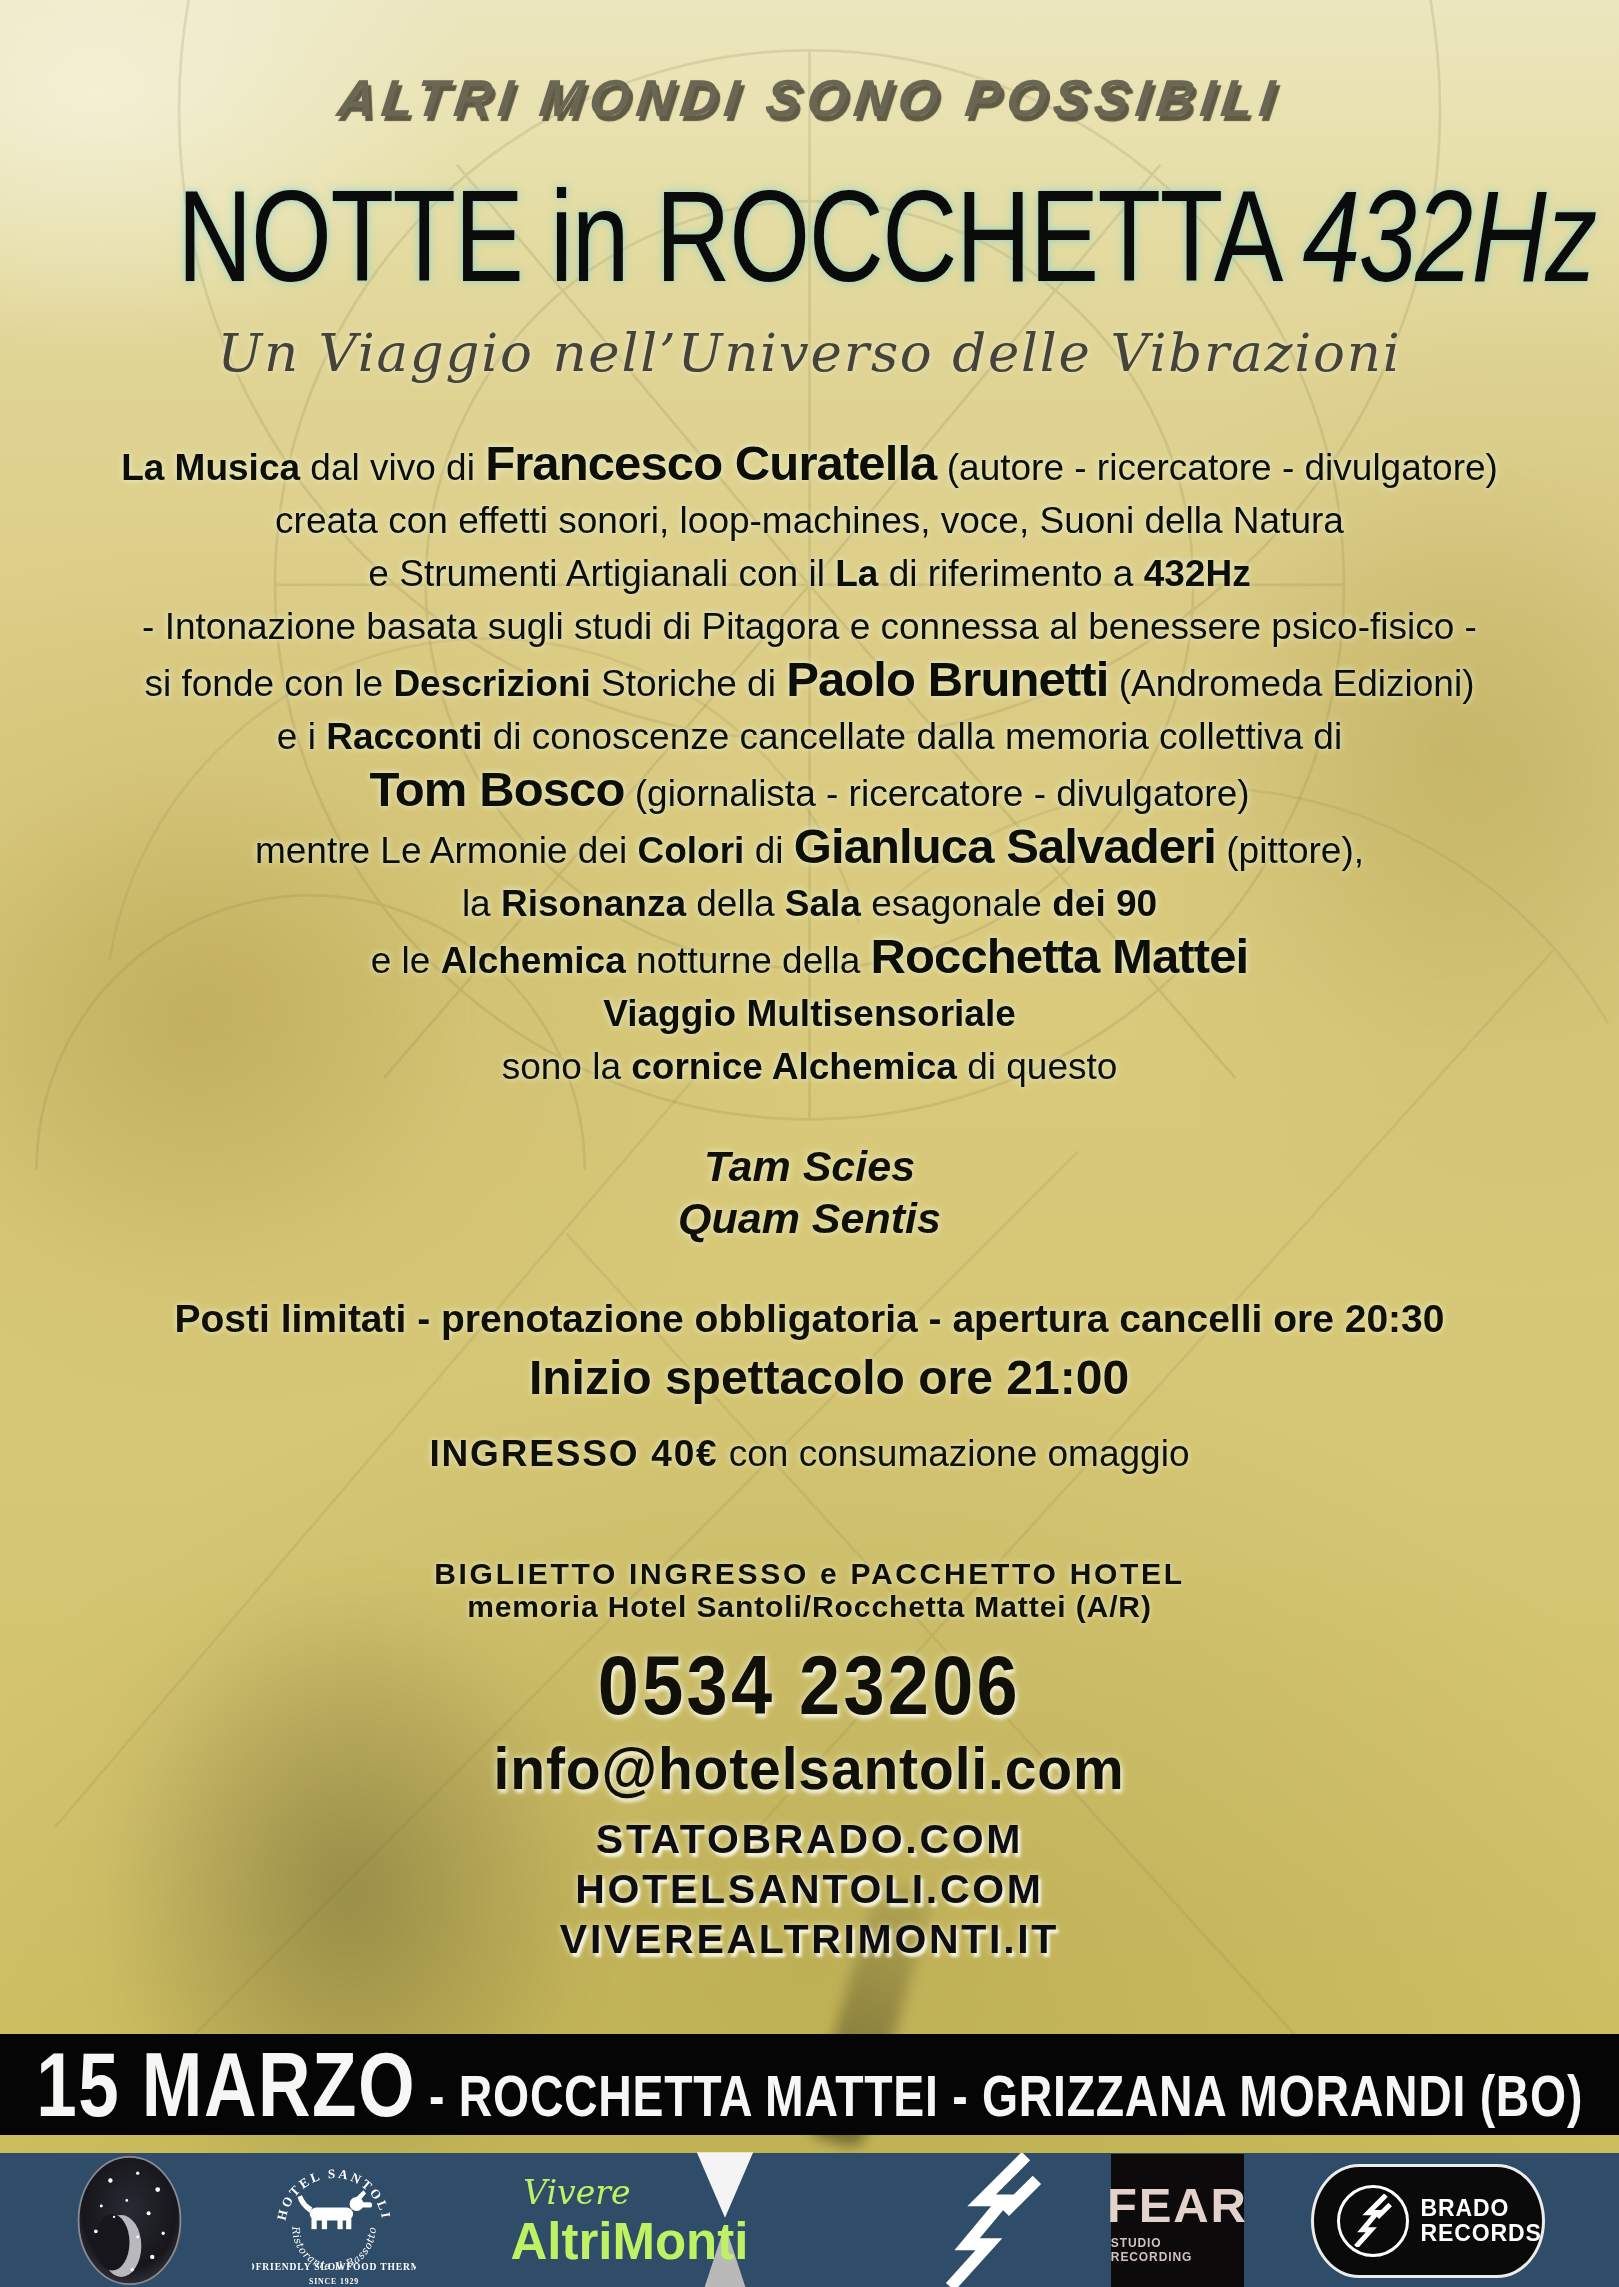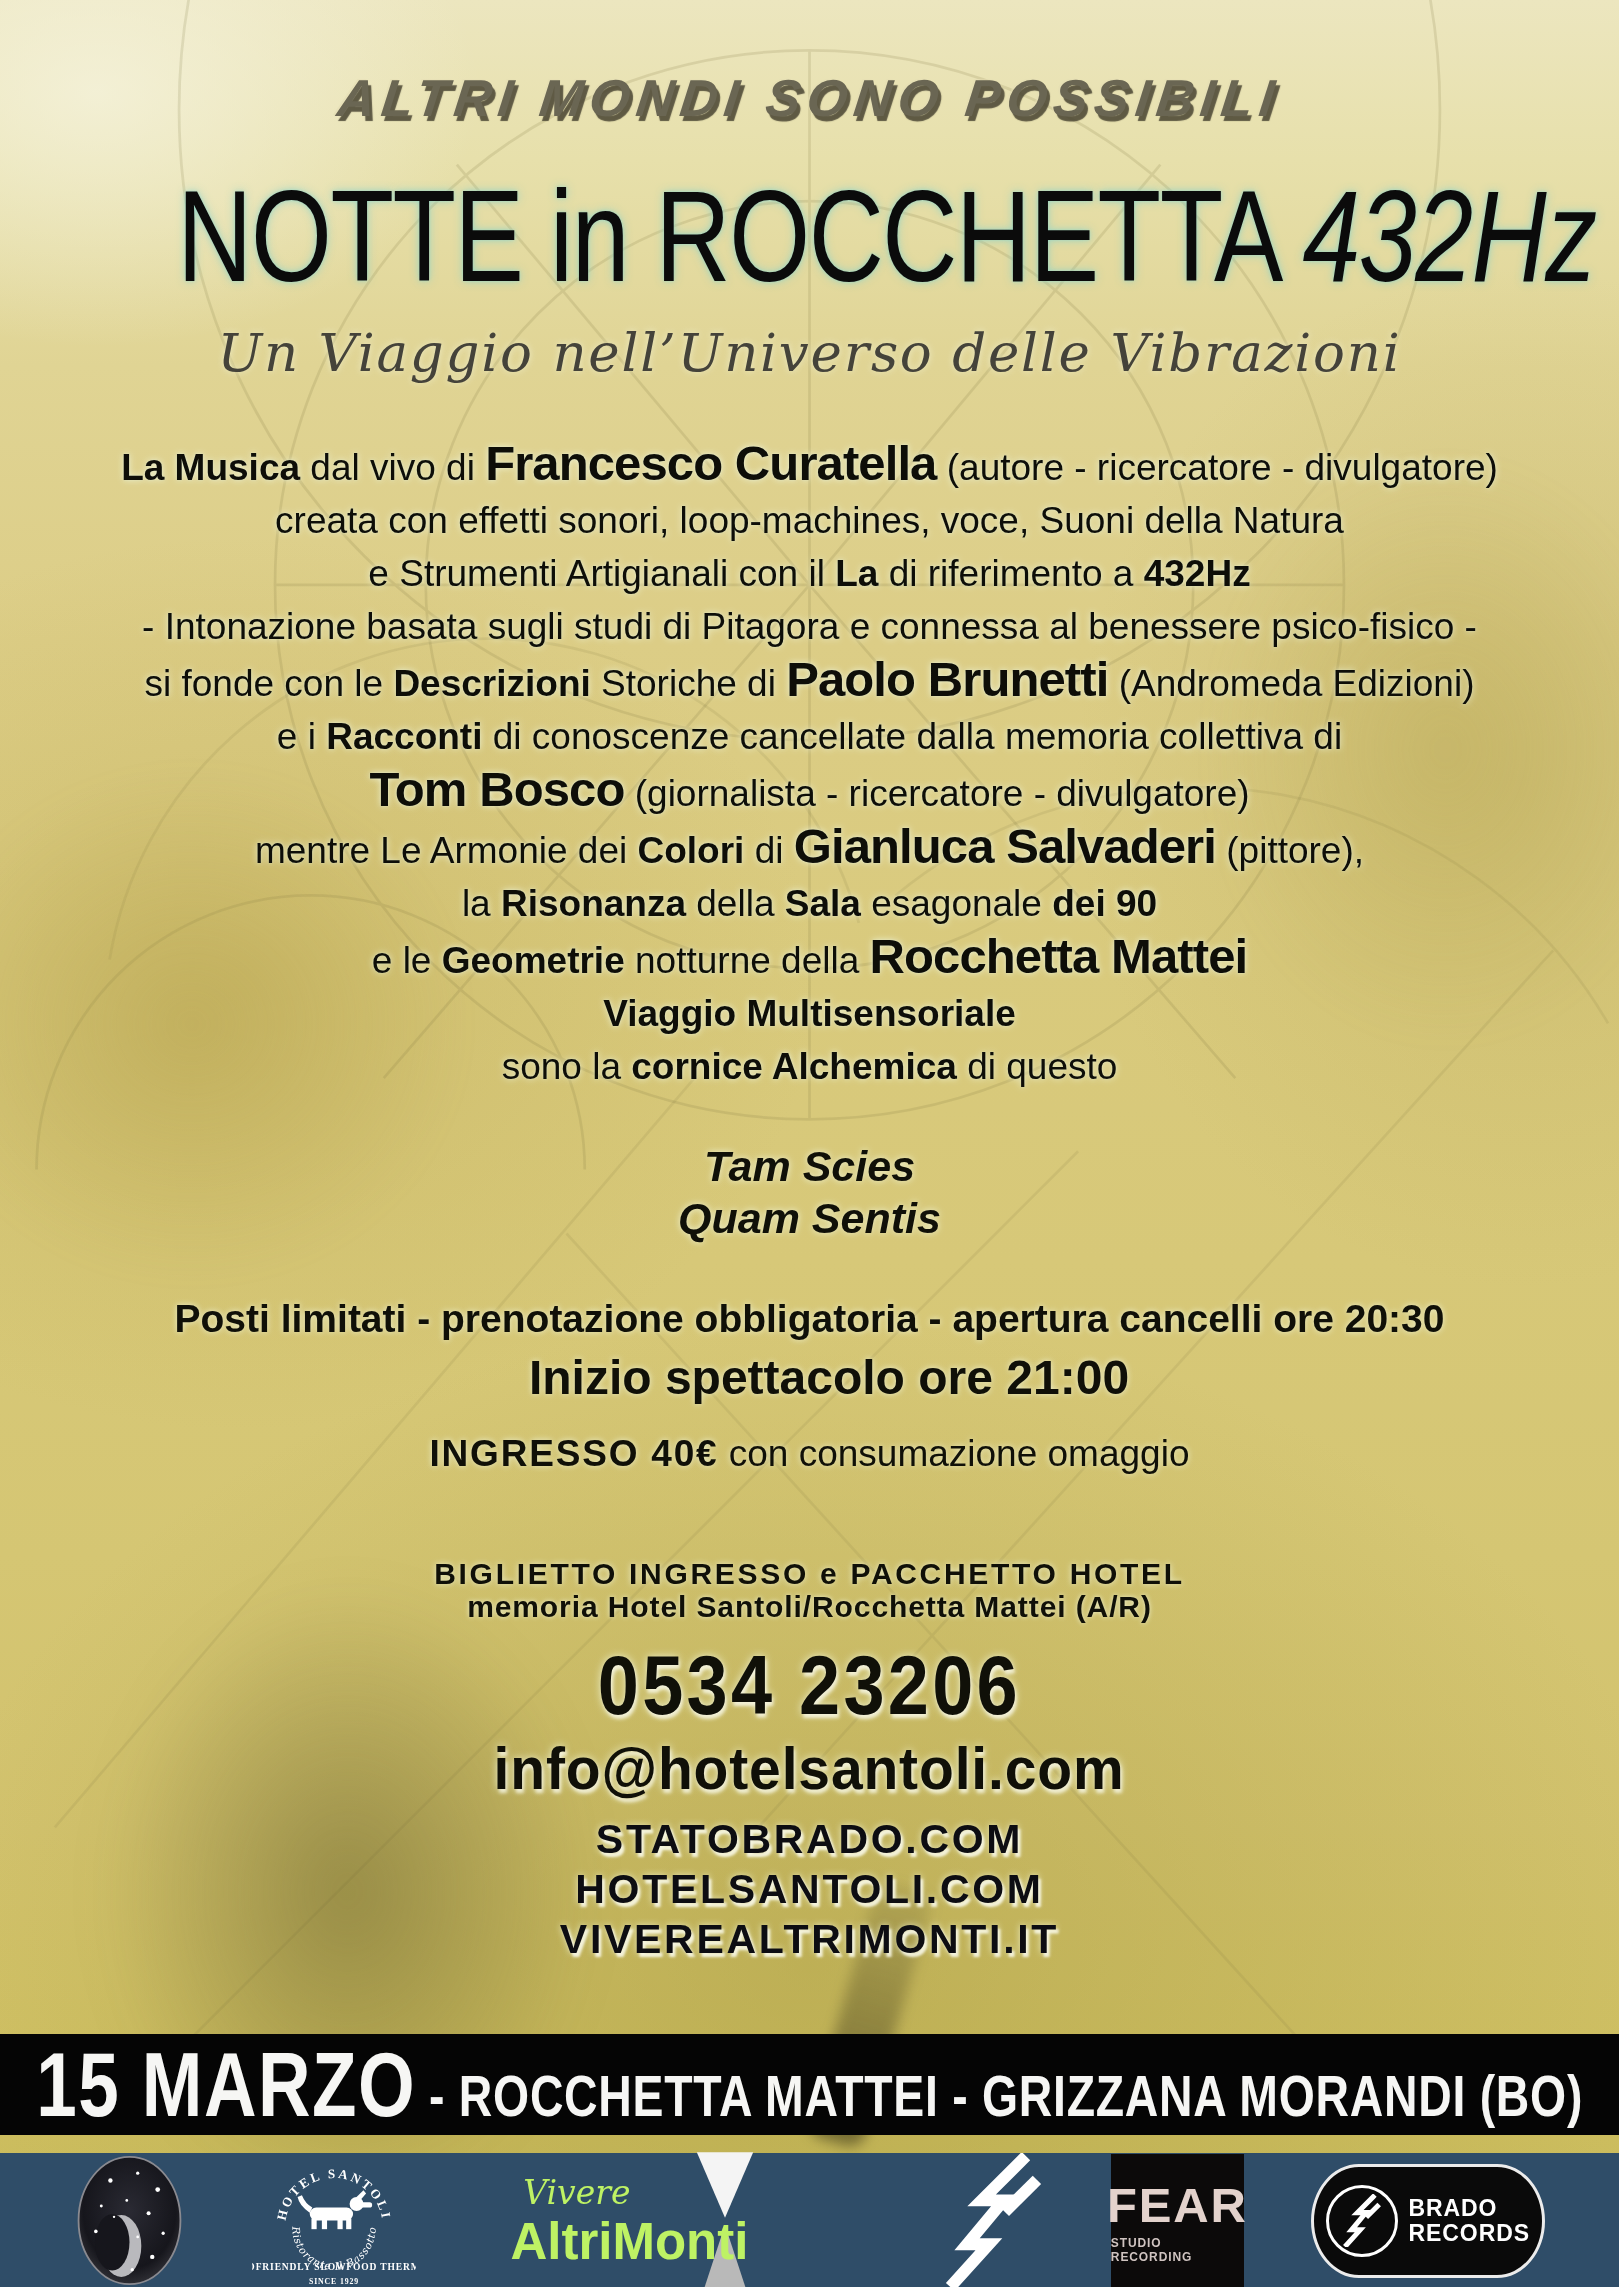--- a/index.html
+++ b/index.html
@@ -77,21 +77,21 @@
   .fb-rest{font-size:58px;font-weight:700;letter-spacing:0.9px;margin-left:16.4px;}
 
   
   .logo-band{position:absolute;left:0;right:0;top:2153px;height:135px;background:#2f4d68;display:flex;align-items:center;justify-content:space-evenly;padding:0 7.3px;}
   .logo{display:flex;align-items:center;justify-content:center;}
 
   .fear-logo{width:133px;height:133px;background:#0c0a0a;display:flex;flex-direction:column;align-items:center;justify-content:center;}
   .fear-main{font-size:49px;font-weight:700;letter-spacing:1.8px;color:#e3d2cc;}
   .fear-sub{font-size:12px;font-weight:700;letter-spacing:0.9px;color:#cfc3c0;margin-top:3.7px;}
 
-  .brado-logo{width:228px;height:108px;background:#0a0a0a;border:3.7px solid #ececec;border-radius:48px/57px;display:flex;align-items:center;justify-content:center;gap:11px;}
+  .brado-logo{width:228px;height:108px;background:#0a0a0a;border:3.7px solid #ececec;border-radius:48px/57px;display:flex;align-items:center;justify-content:flex-end;gap:11px;}
   .brado-circle{width:66px;height:66px;border:3.7px solid #fff;border-radius:50%;display:flex;align-items:center;justify-content:center;}
   .brado-text{display:flex;flex-direction:column;line-height:1.05;color:#fff;font-weight:700;font-size:23px;letter-spacing:0.9px;}
 
   .vivere-logo{position:relative;width:393px;height:137px;}
   .vivere-hourglass{position:absolute;left:212px;top:0;}
   .vivere-text{position:absolute;left:27.4px;top:21px;color:#bef264;z-index:2;}
   .vivere-line1{font-size:33px;font-style:italic;font-weight:400;margin-left:12.8px;font-family:"DejaVu Serif",serif;}
   .vivere-line2{font-size:51px;font-weight:700;letter-spacing:0px;}
 </style>
 </head>
@@ -141,21 +141,21 @@
   <div class="abs body-text">
       <div class="body-line"><span class="w-b">La Musica</span><span> dal vivo di </span><span class="w-name">Francesco Curatella</span><span> (autore - ricercatore - divulgatore)</span></div>
       <div class="body-line"><span>creata con effetti sonori, loop-machines, voce, Suoni della Natura</span></div>
       <div class="body-line"><span>e Strumenti Artigianali con il </span><span class="w-b">La</span><span> di riferimento a </span><span class="w-b">432Hz</span></div>
       <div class="body-line"><span>-  Intonazione basata sugli studi di Pitagora e connessa al benessere psico-fisico  -</span></div>
       <div class="body-line"><span>si fonde con le </span><span class="w-b">Descrizioni</span><span> Storiche di </span><span class="w-name">Paolo Brunetti</span><span> (Andromeda Edizioni)</span></div>
       <div class="body-line"><span>e i </span><span class="w-b">Racconti</span><span> di conoscenze cancellate dalla memoria collettiva di</span></div>
       <div class="body-line"><span class="w-name">Tom Bosco</span><span> (giornalista - ricercatore - divulgatore)</span></div>
       <div class="body-line"><span>mentre Le Armonie dei </span><span class="w-b">Colori</span><span> di </span><span class="w-name">Gianluca Salvaderi</span><span> (pittore),</span></div>
       <div class="body-line"><span>la </span><span class="w-b">Risonanza</span><span> della </span><span class="w-b">Sala</span><span> esagonale </span><span class="w-b">dei 90</span></div>
-      <div class="body-line"><span>e le </span><span class="w-b">Geometrie</span><span> notturne della </span><span class="w-name">Rocchetta Mattei</span></div>
+      <div class="body-line"><span>e le </span><span class="w-b">Alchemica</span><span> notturne della </span><span class="w-name">Rocchetta Mattei</span></div>
       <div class="body-line"><span class="w-b">Viaggio Multisensoriale</span></div>
       <div class="body-line"><span>sono la </span><span class="w-b">cornice Alchemica</span><span> di questo</span></div>
     </div>
 
   <div class="abs motto">
     <div>Tam Scies</div>
     <div>Quam Sentis</div>
   </div>
 
   <div class="abs info-limited">Posti limitati - prenotazione obbligatoria - apertura cancelli ore 20:30</div>

